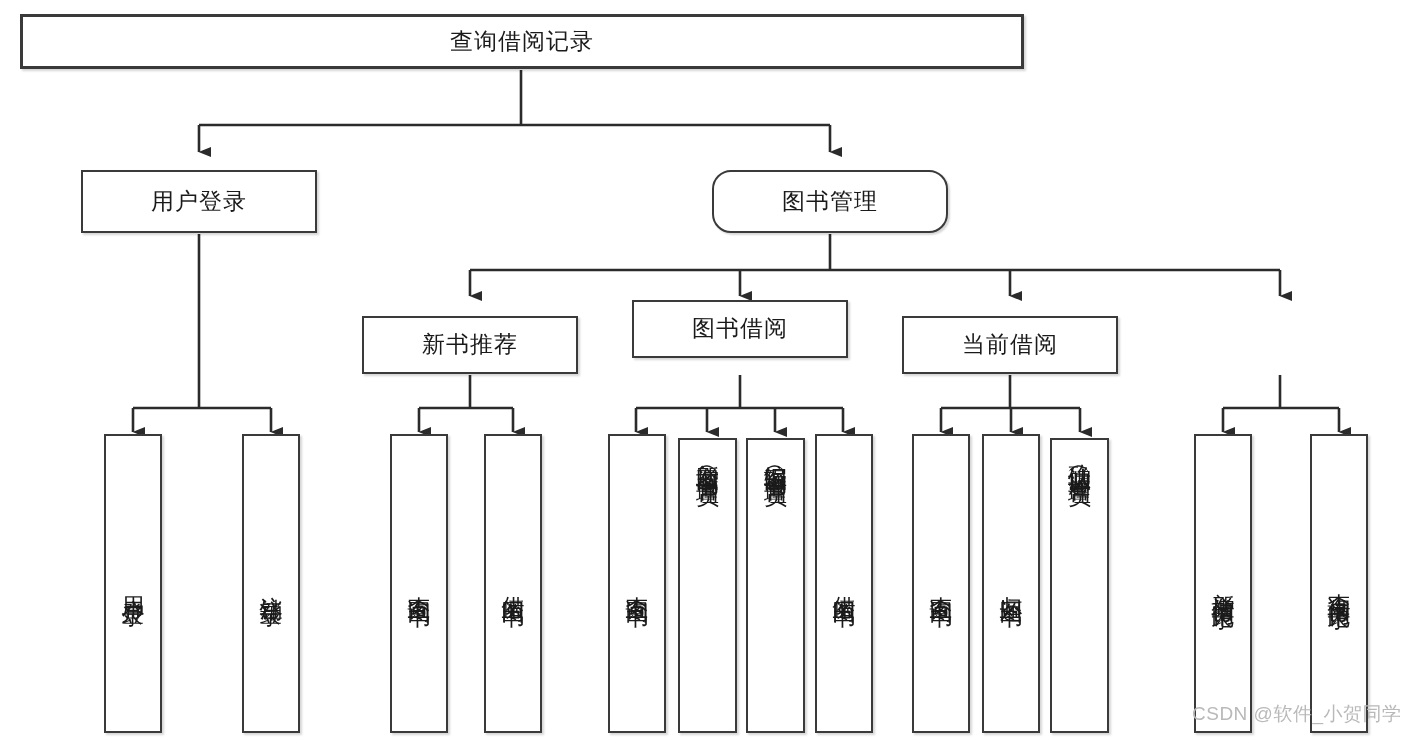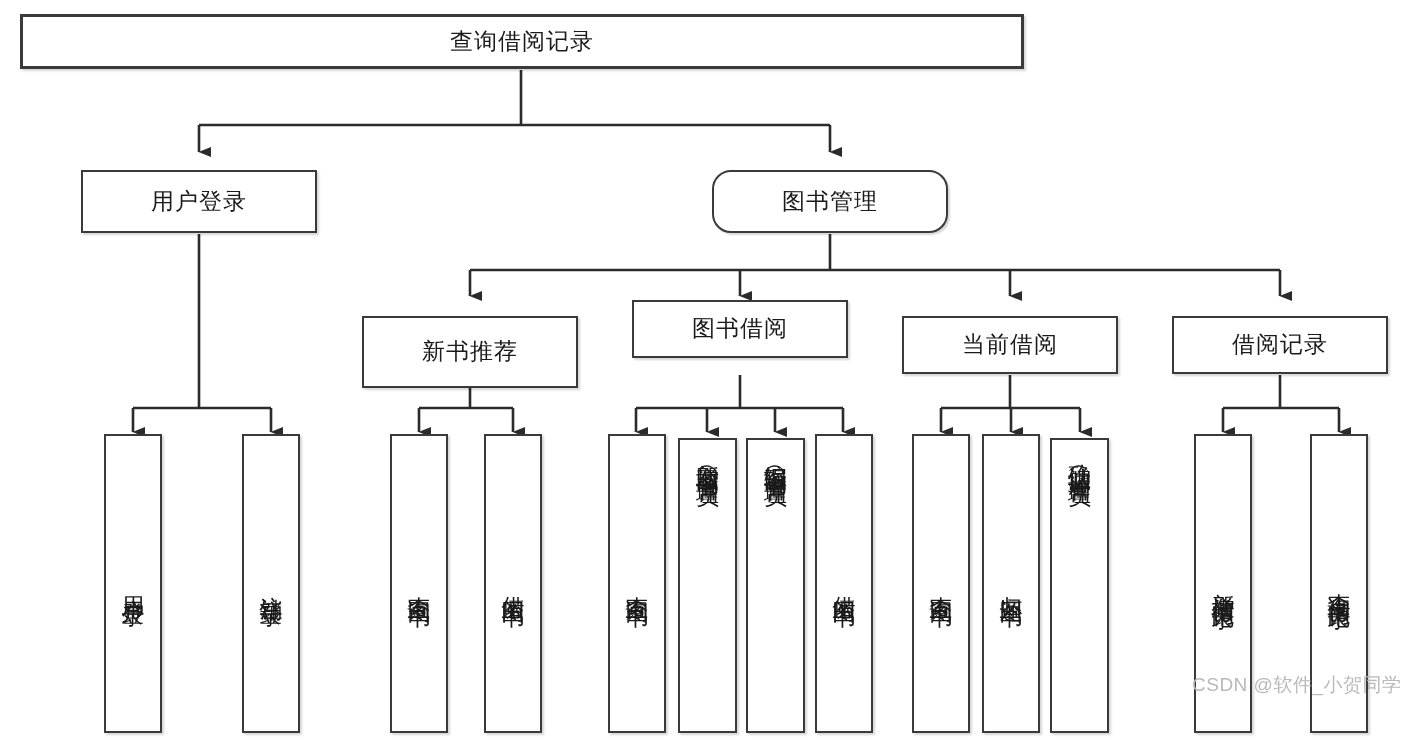--- a/index.html
+++ b/index.html
@@ -137,35 +137,32 @@
   </div>
 
   <div class="node-box level-1" style="left:81px; top:170px; width:236px; height:63px;">
     <span class="node-label">用户登录</span>
   </div>
 
   <div class="node-box level-1" style="left:712px; top:170px; width:236px; height:63px;border-radius:19px;">
     <span class="node-label">图书管理</span>
   </div>
 
-  <div class="node-box level-2" style="left:362px; top:316px; width:216px; height:72px;">
+  <div class="node-box level-2" style="left:362px; top:316px; width:216px; height:58px;">
     <span class="node-label">新书推荐</span>
   </div>
 
   <div class="node-box level-2" style="left:632px; top:300px; width:216px; height:58px;">
     <span class="node-label">图书借阅</span>
   </div>
 
   <div class="node-box level-2" style="left:902px; top:316px; width:216px; height:58px;">
     <span class="node-label">当前借阅</span>
   </div>
 
-  <div class="node-box level-2" style="left:1172px; top:316px; width:216px; height:58px;">
-    <span class="node-label">借阅记录</span>
-  </div>
 
   <div class="node-box level-3 vertical centered" style="left:104px; top:434px; width:58px; height:299px;">
     <span class="node-label">用户登录</span>
   </div>
 
   <div class="node-box level-3 vertical centered" style="left:242px; top:434px; width:58px; height:299px;">
     <span class="node-label">注销登录</span>
   </div>
 
   <div class="node-box level-3 vertical centered" style="left:390px; top:434px; width:58px; height:299px;">
@@ -205,15 +202,15 @@
   </div>
 
   <div class="node-box level-3 vertical centered" style="left:1194px; top:434px; width:58px; height:299px;">
     <span class="node-label">新增借阅记录</span>
   </div>
 
   <div class="node-box level-3 vertical centered" style="left:1310px; top:434px; width:58px; height:299px;">
     <span class="node-label">查询借阅记录</span>
   </div>
 
-  <div class="watermark" style="left:1192px; top:672px;">CSDN @软件_小贺同学</div>
+  <div class="watermark" style="left:1192px; top:701px;">CSDN @软件_小贺同学</div>
 
 </div>
 
 </body></html>

